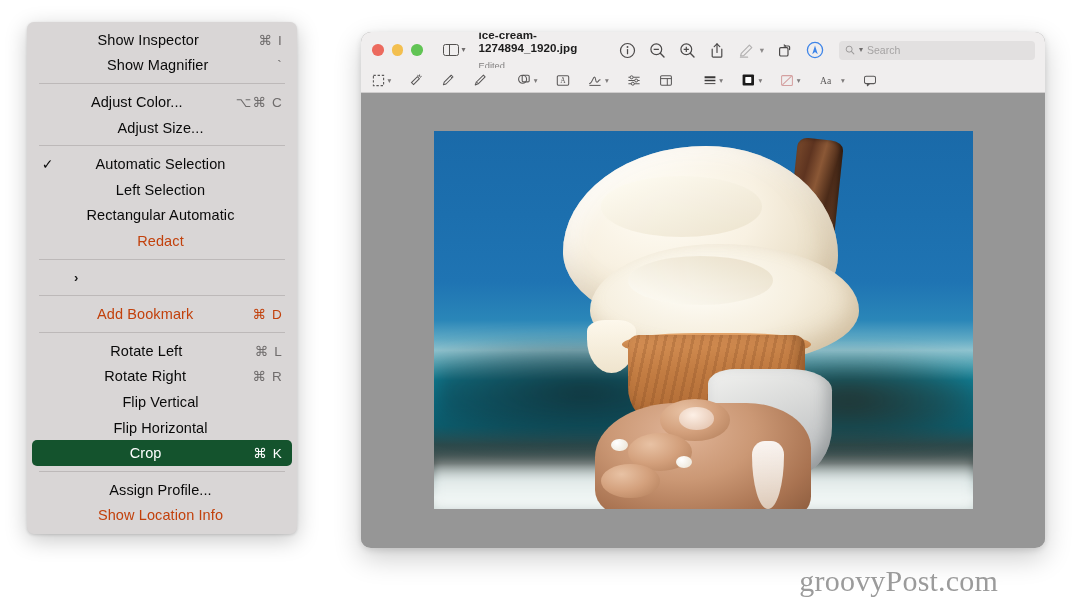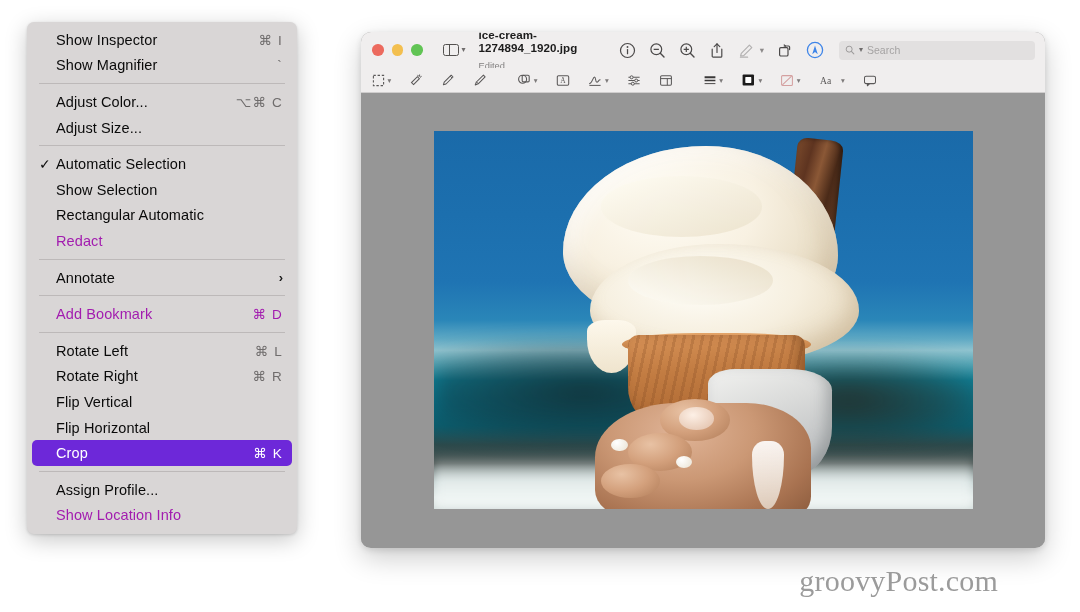--- a/index.html
+++ b/index.html
@@ -28,20 +28,21 @@
     overflow: hidden;
   }
 
   .menu-item {
     height: 25.6px;
     display: flex;
     align-items: center;
     padding: 0 14px 0 12px;
     position: relative;
     white-space: nowrap;
+    text-align: center;
   }
   .menu-item .check {
     width: 17px;
     flex: 0 0 17px;
     font-size: 14px;
     line-height: 1;
     color: #0a0a0a;
   }
   .menu-item .label { flex: 1 1 auto; letter-spacing: 0.1px; }
   .menu-item .shortcut {
@@ -50,23 +51,23 @@
     letter-spacing: 1.2px;
     margin-left: 18px;
   }
   .menu-item .submenu-arrow {
     font-size: 13px;
     color: #1a1a1a;
     font-weight: bold;
     margin-left: 18px;
   }
   .menu-item.disabled .label,
-  .menu-item.disabled .shortcut { color: #a21caf; }
+  .menu-item.disabled .shortcut { color: #c2410c; }
   .menu-item.selected {
-    background: #6d28d9;
+    background: #14532d;
     margin: 0 5px;
     padding: 0 9px 0 7px;
     border-radius: 5px;
     width: calc(100% - 10px);
   }
   .menu-item.selected .label { color: #ffffff; }
   .menu-item.selected .shortcut { color: #ffffff; }
 
   .menu-sep {
     height: 1px;
@@ -418,40 +419,39 @@
   <div class="menu-sep"></div>
 
   <div>
     <div class="menu-item">
       <span class="check">✓</span>
       <span class="label">Automatic Selection</span>
       <span class="shortcut"></span>
     </div>
     <div class="menu-item">
       <span class="check"></span>
-      <span class="label">Show Selection</span>
+      <span class="label">Left Selection</span>
       <span class="shortcut"></span>
     </div>
     <div class="menu-item">
       <span class="check"></span>
       <span class="label">Rectangular Automatic</span>
       <span class="shortcut"></span>
     </div>
     <div class="menu-item disabled">
       <span class="check"></span>
       <span class="label">Redact</span>
       <span class="shortcut"></span>
     </div>
   </div>
   <div class="menu-sep"></div>
 
   <div>
     <div class="menu-item">
       <span class="check"></span>
-      <span class="label">Annotate</span>
       <span class="submenu-arrow">›</span>
     </div>
   </div>
   <div class="menu-sep"></div>
 
   <div>
     <div class="menu-item disabled">
       <span class="check"></span>
       <span class="label">Add Bookmark</span>
       <span class="shortcut">⌘ D</span>

